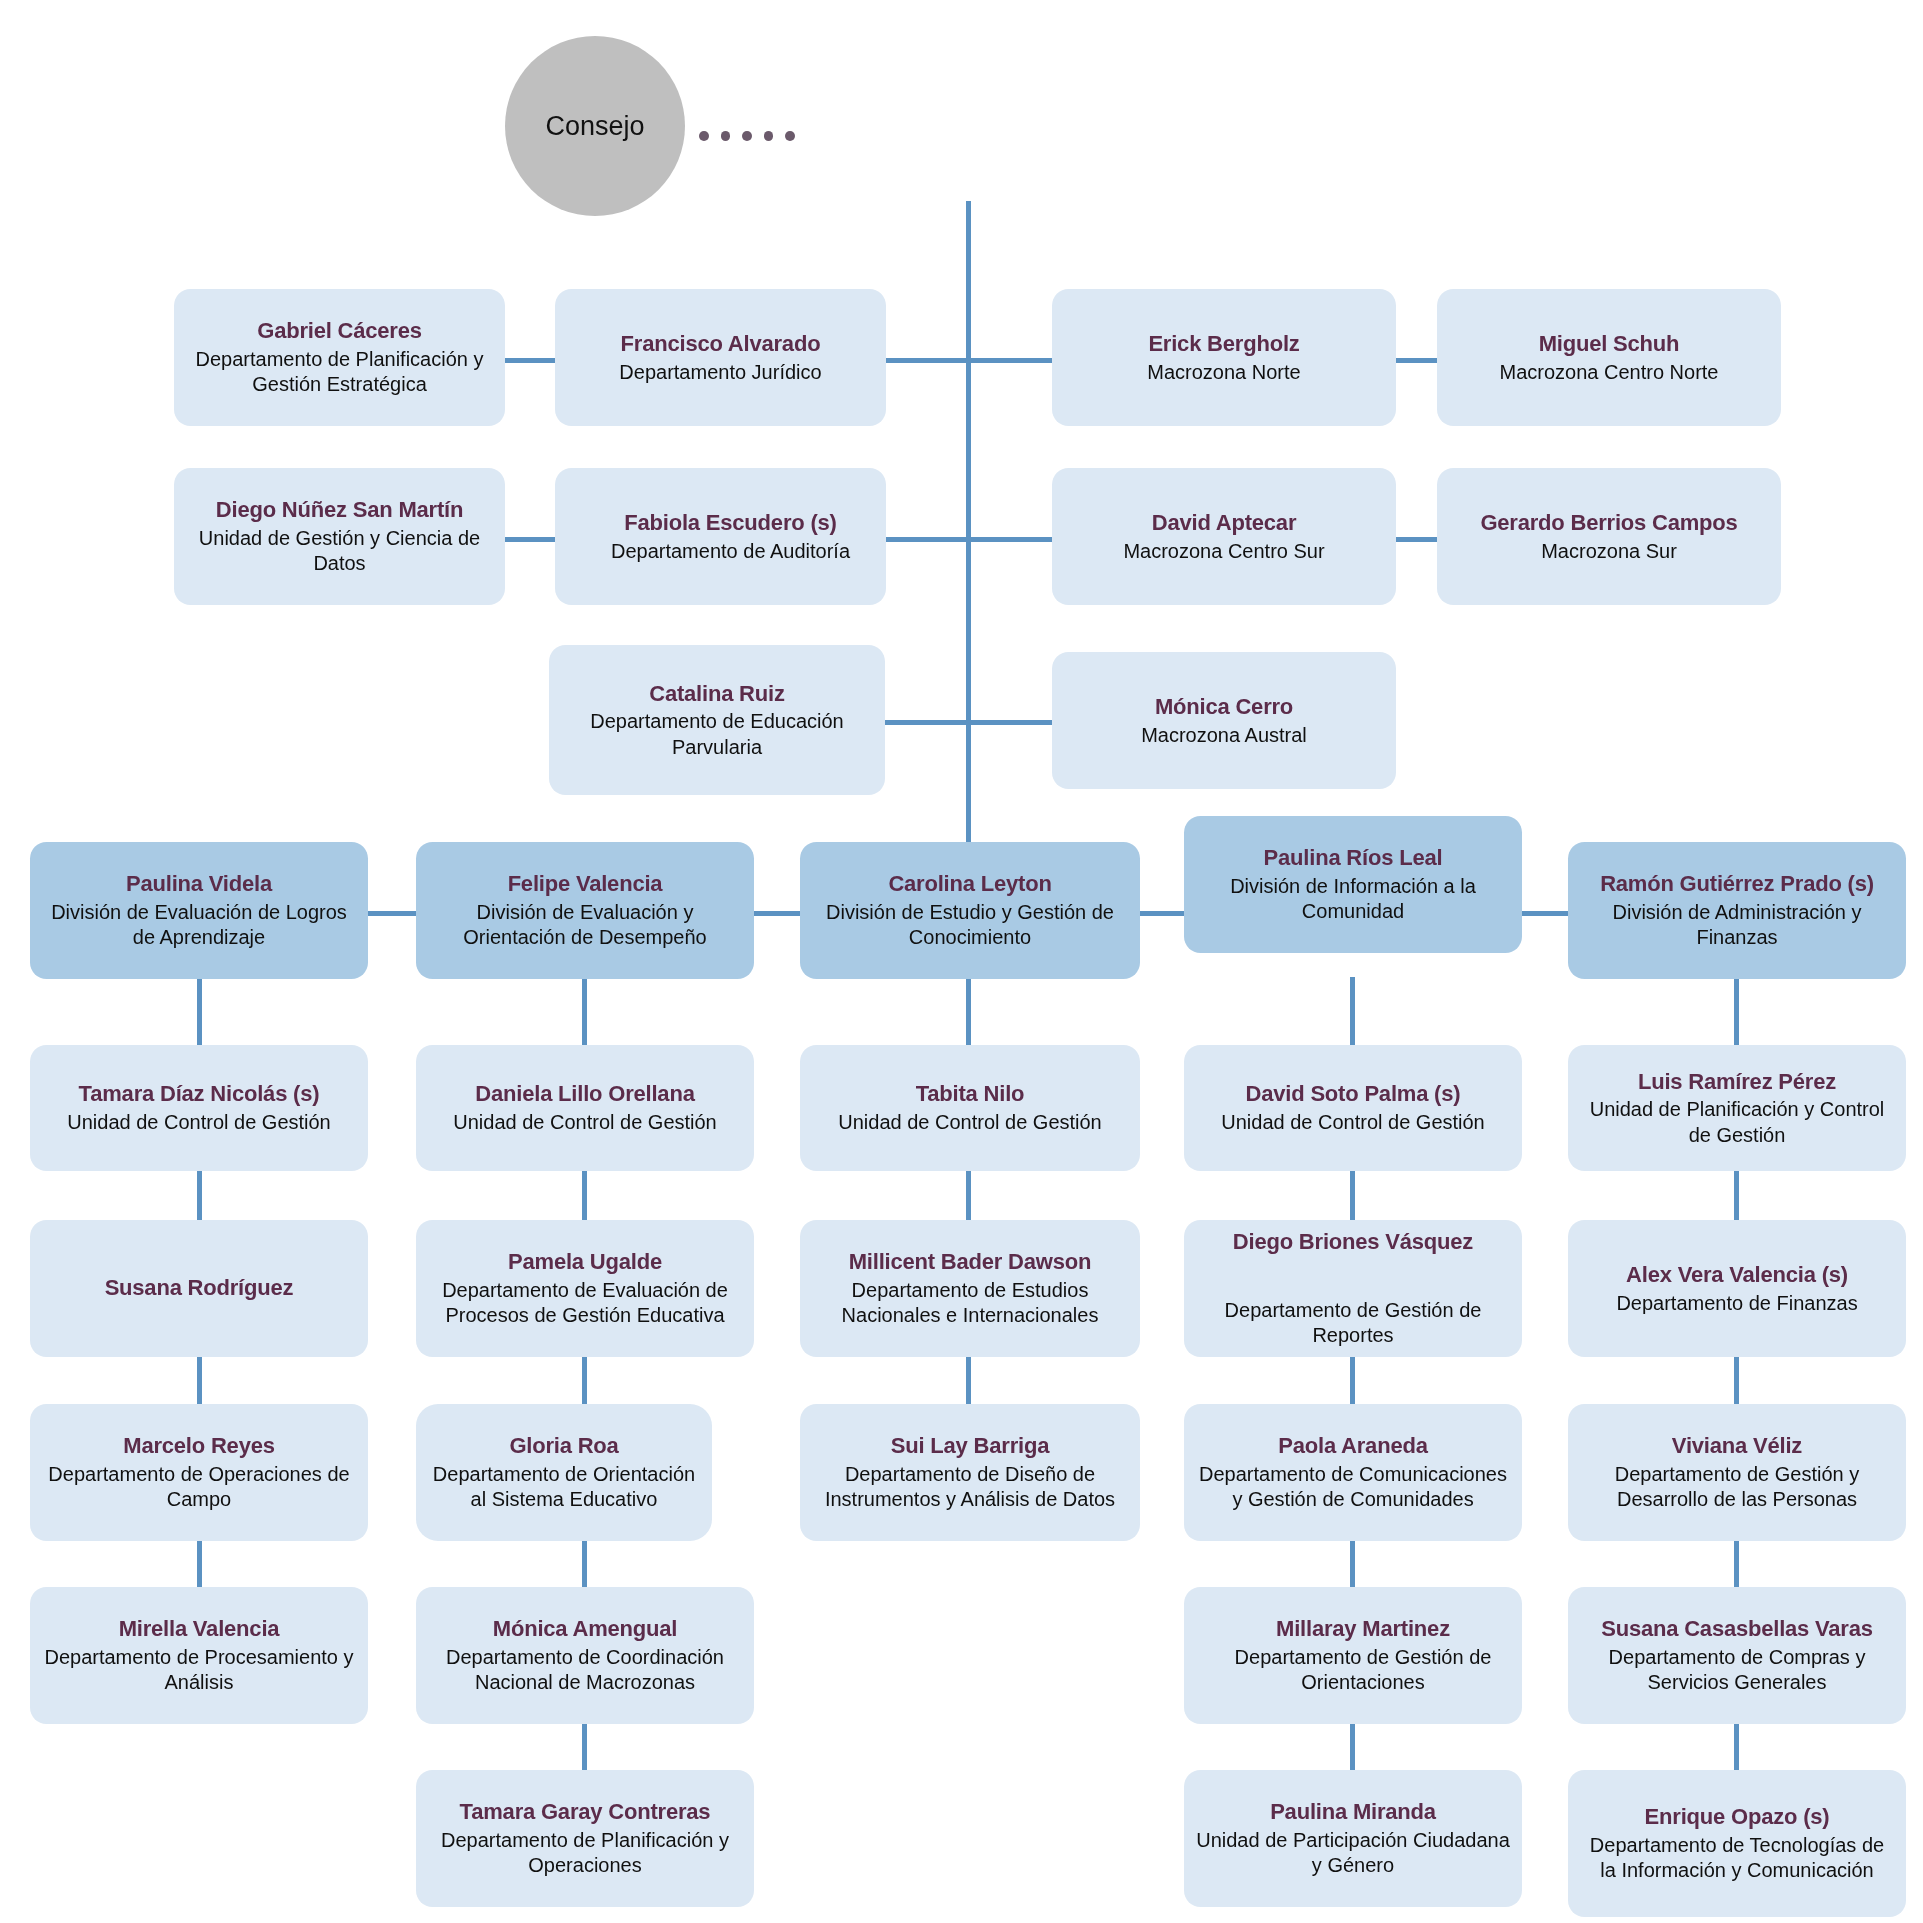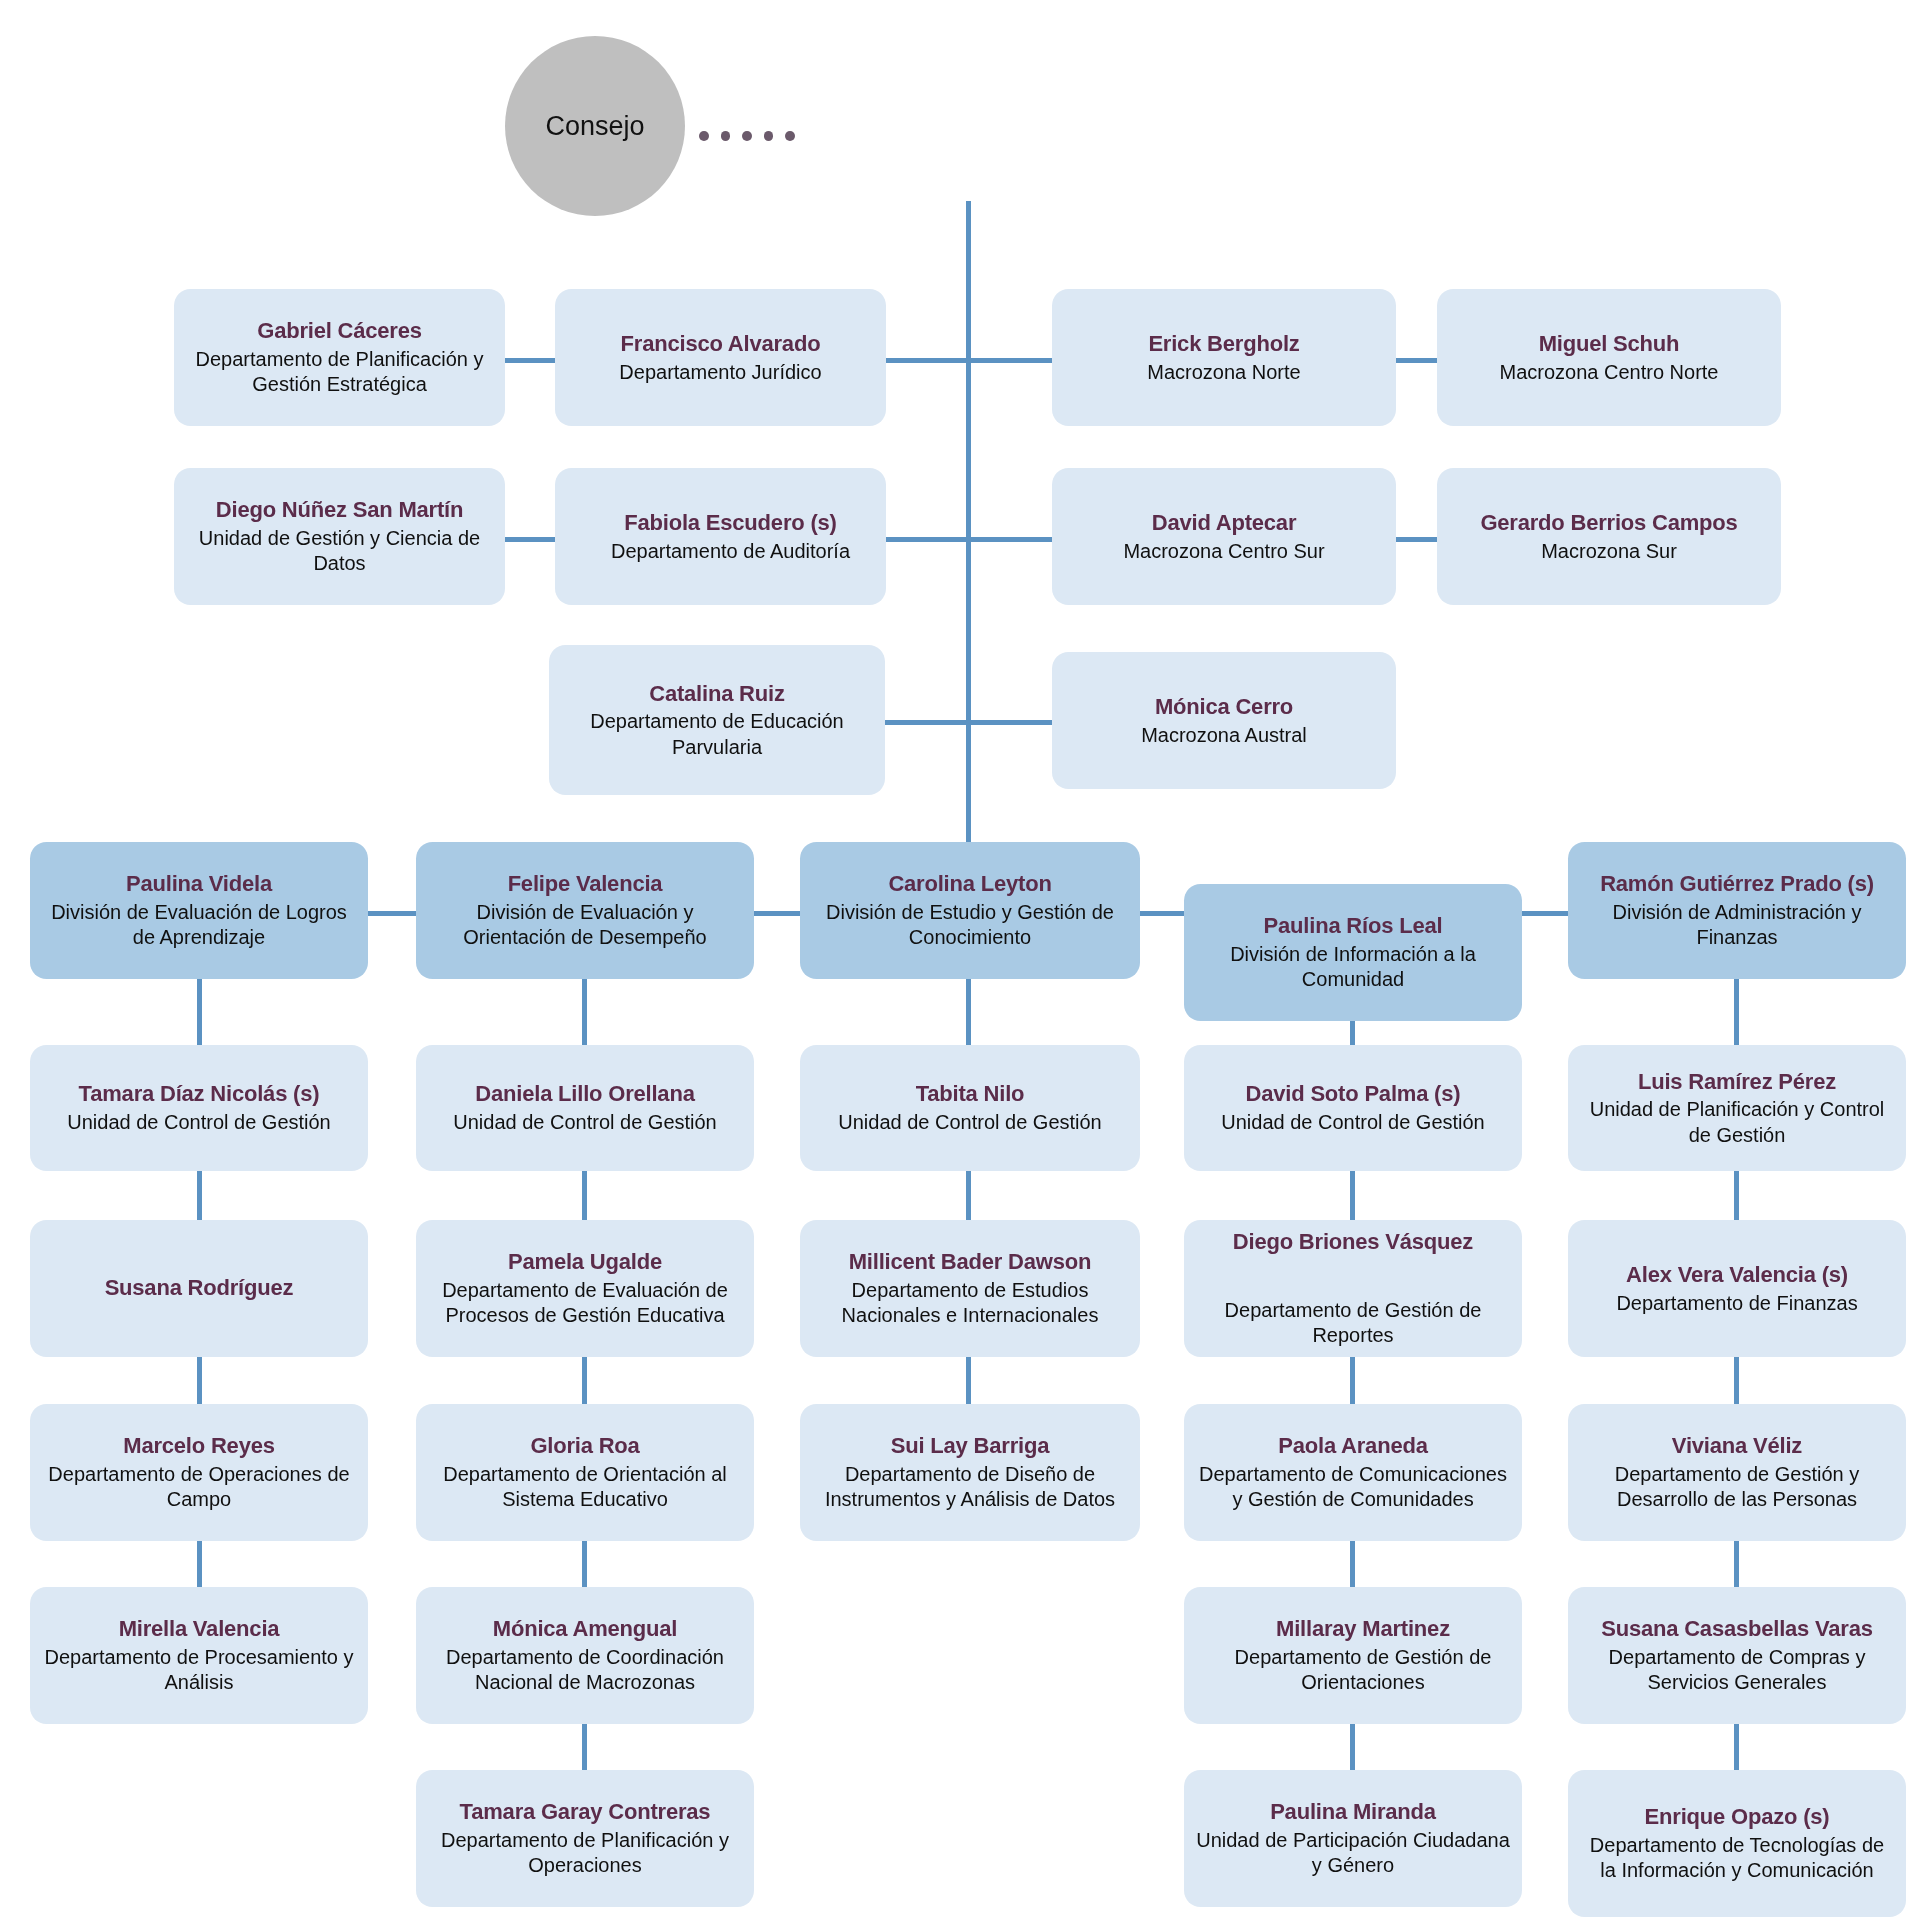--- a/index.html
+++ b/index.html
@@ -218,21 +218,21 @@
     <span class="rl">División de Evaluación de Logros de Aprendizaje</span>
   </div>
   <div class="node lvl-mid" style="left:416px; top:842px; width:338px; height:137px;">
     <span class="nm">Felipe Valencia</span>
     <span class="rl">División de Evaluación y Orientación de Desempeño</span>
   </div>
   <div class="node lvl-mid" style="left:800px; top:842px; width:340px; height:137px;">
     <span class="nm">Carolina Leyton</span>
     <span class="rl">División de Estudio y Gestión de Conocimiento</span>
   </div>
-  <div class="node lvl-mid" style="left:1184px; top:884px; width:338px; height:137px;">
+  <div class="node lvl-mid" style="left:1184px; top:816px; width:338px; height:137px;">
     <span class="nm">Paulina Ríos Leal</span>
     <span class="rl">División de Información a la Comunidad</span>
   </div>
   <div class="node lvl-mid" style="left:1568px; top:842px; width:338px; height:137px;">
     <span class="nm">Ramón Gutiérrez Prado (s)</span>
     <span class="rl">División de Administración y Finanzas</span>
   </div>
 
   <div class="node lvl-light" style="left:30px; top:1045px; width:338px; height:126px;">
     <span class="nm">Tamara Díaz Nicolás (s)</span>
@@ -251,21 +251,21 @@
   </div>
 
   <div class="node lvl-light" style="left:416px; top:1045px; width:338px; height:126px;text-align:right;">
     <span class="nm">Daniela Lillo Orellana</span>
     <span class="rl">Unidad de Control de Gestión</span>
   </div>
   <div class="node lvl-light" style="left:416px; top:1220px; width:338px; height:137px;">
     <span class="nm">Pamela Ugalde</span>
     <span class="rl">Departamento de Evaluación de Procesos de Gestión Educativa</span>
   </div>
-  <div class="node lvl-light" style="left:416px; top:1404px; width:338px; height:137px;">
+  <div class="node lvl-light" style="left:416px; top:1404px; width:296px; height:137px;border-radius:22px;">
     <span class="nm">Gloria Roa</span>
     <span class="rl">Departamento de Orientación al Sistema Educativo</span>
   </div>
   <div class="node lvl-light" style="left:416px; top:1587px; width:338px; height:137px;">
     <span class="nm">Mónica Amengual</span>
     <span class="rl">Departamento de Coordinación Nacional de Macrozonas</span>
   </div>
   <div class="node lvl-light" style="left:416px; top:1770px; width:338px; height:137px;">
     <span class="nm">Tamara Garay Contreras</span>
     <span class="rl">Departamento de Planificación y Operaciones</span>

